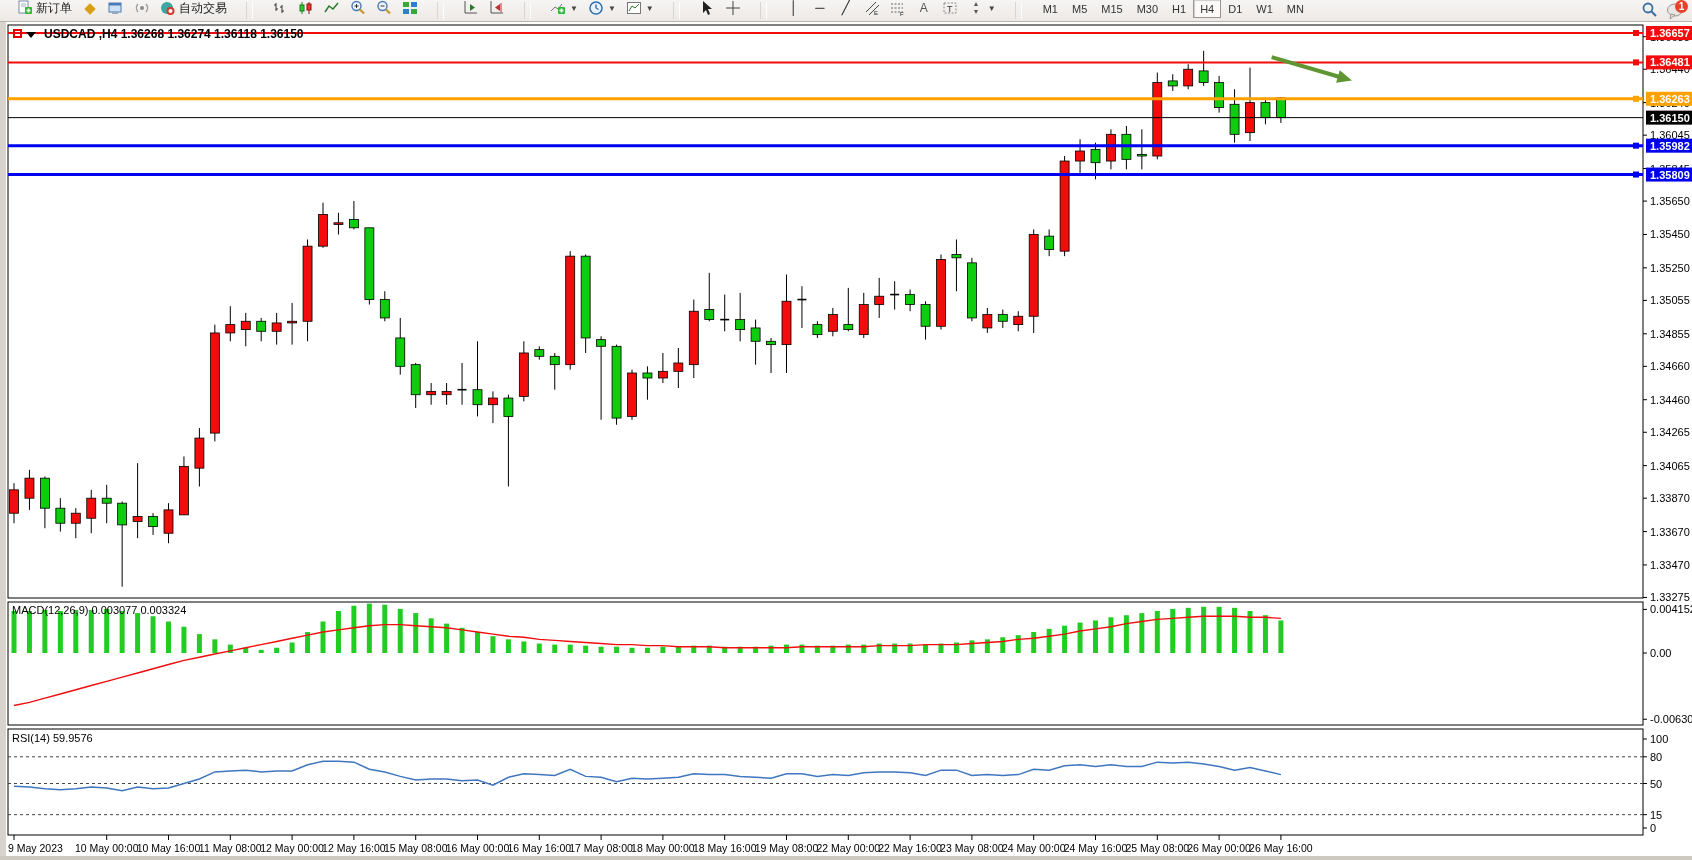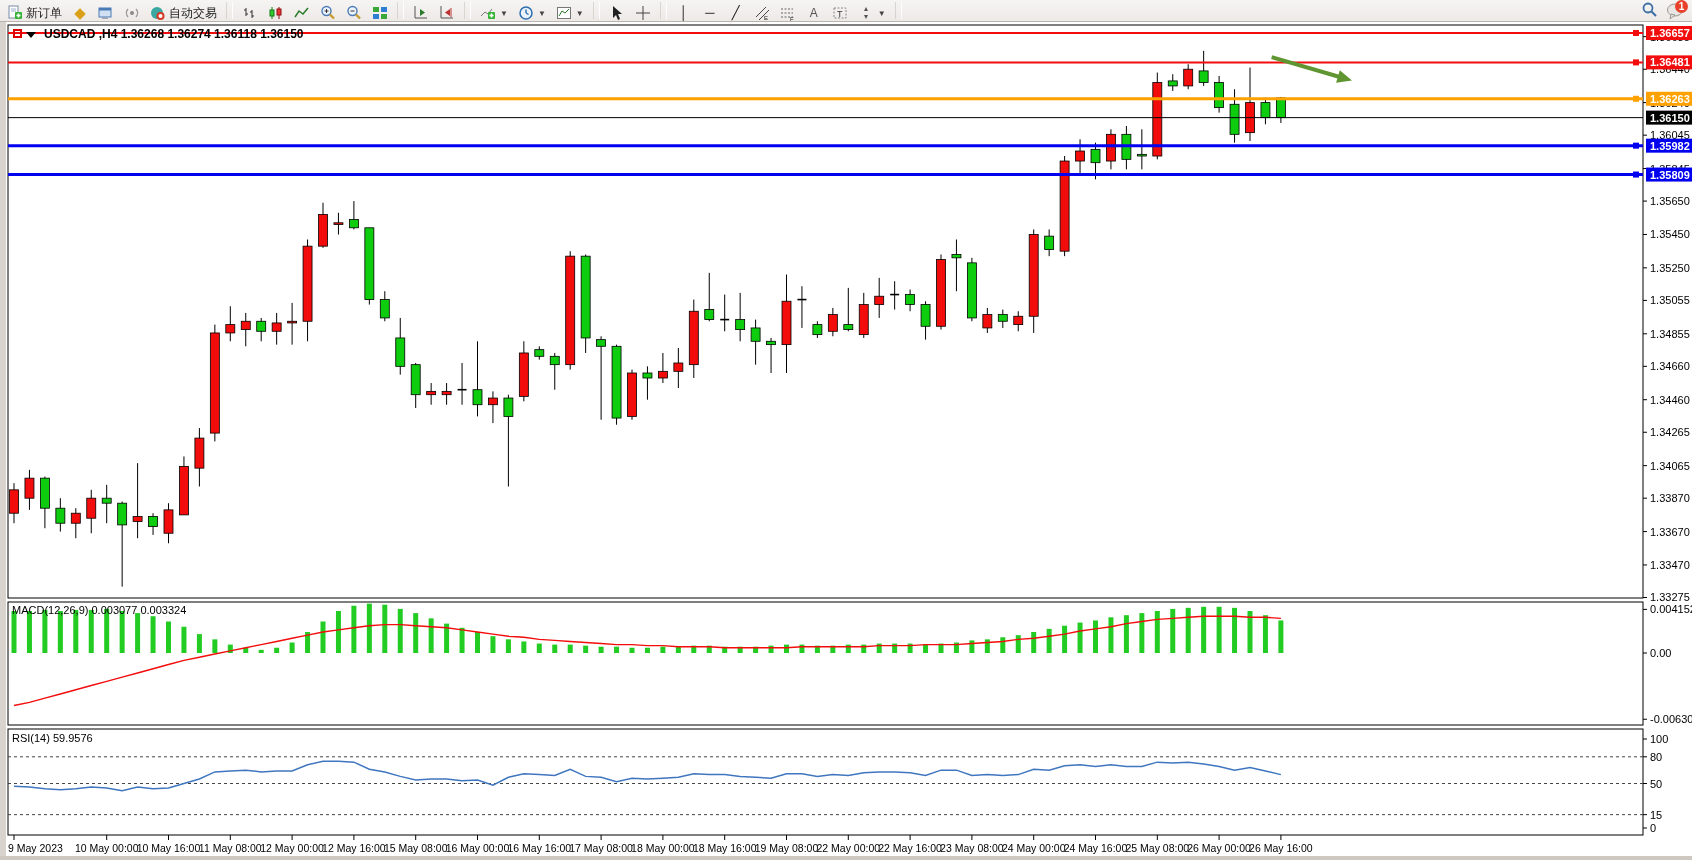--- a/index.html
+++ b/index.html
@@ -1,20 +1,20 @@
 <!DOCTYPE html>
 <html><head>
 <meta charset="utf-8">
 <style>
   html,body{margin:0;padding:0;background:#fff;}
   body{width:1692px;height:860px;overflow:hidden;font-family:"Liberation Sans",sans-serif;position:relative;}
   
   .toolbar{position:absolute;left:0;top:0;width:1692px;height:21px;background:linear-gradient(#f7f5f4,#ece9e6);
     border-bottom:1px solid #b9b5ae;display:flex;align-items:center;font-size:12px;color:#222;z-index:5;}
-  .tb-group{display:flex;align-items:flex-start;height:15px;padding:0 2px;}
+  .tb-group{display:flex;align-items:flex-end;height:15px;padding:0 12px;}
   .tb-sep{width:5px;height:17px;margin:0 2px;border-left:1px solid #d8d5d0;border-right:1px solid #fdfdfd;}
   .tb-btn{display:flex;align-items:center;gap:3px;padding:1px 4px;border:1px solid transparent;border-radius:2px;cursor:default;height:16px;}
   .tb-label{font-size:12px;white-space:nowrap;}
   .caret{font-size:8px;color:#444;margin-left:1px;}
   .tf-btn{padding:1px 6px;font-size:11px;color:#333;border:1px solid transparent;height:15px;display:flex;align-items:center;}
   .tf-btn.active{background:#fbfaf9;border:1px solid #9a968f;box-shadow:inset 1px 1px 1px rgba(0,0,0,.18);}
   .tb-right{margin-left:auto;display:flex;align-items:center;padding-right:6px;gap:8px;}
   .chat-wrap{position:relative;width:20px;height:18px;}
   .badge{position:absolute;right:-2px;top:-2px;background:#e8402a;color:#fff;font-size:10px;font-weight:bold;
     border-radius:50%;width:13px;height:13px;display:flex;align-items:center;justify-content:center;}
@@ -248,20 +248,31 @@
       <span class="icon16">
         <svg width="16" height="16">
             <polygon points="8,2 10,6 6,6" fill="#555"></polygon>
             <polygon points="8,14 10,10 6,10" fill="#555"></polygon>
           </svg>
       </span>
         <span class="caret">▼</span>
     </div>
   </div>
   <span class="tb-sep"></span>
+  <div class="tb-group" id="tf-group">
+      <div class="tf-btn">M1</div>
+      <div class="tf-btn">M5</div>
+      <div class="tf-btn">M15</div>
+      <div class="tf-btn">M30</div>
+      <div class="tf-btn">H1</div>
+      <div class="tf-btn active">H4</div>
+      <div class="tf-btn">D1</div>
+      <div class="tf-btn">W1</div>
+      <div class="tf-btn">MN</div>
+    </div>
   <div class="tb-right">
     <span>
       <svg width="17" height="17">
           <circle cx="7" cy="7" r="4.5" fill="none" stroke="#3a6ea5" stroke-width="1.8"></circle>
           <line x1="10.5" y1="10.5" x2="15" y2="15" stroke="#3a6ea5" stroke-width="2"></line>
         </svg>
     </span>
     <span class="chat-wrap">
       <svg width="20" height="18">
           <ellipse cx="9" cy="8" rx="7.5" ry="6" fill="#e9e7e3" stroke="#9a968f"></ellipse>

